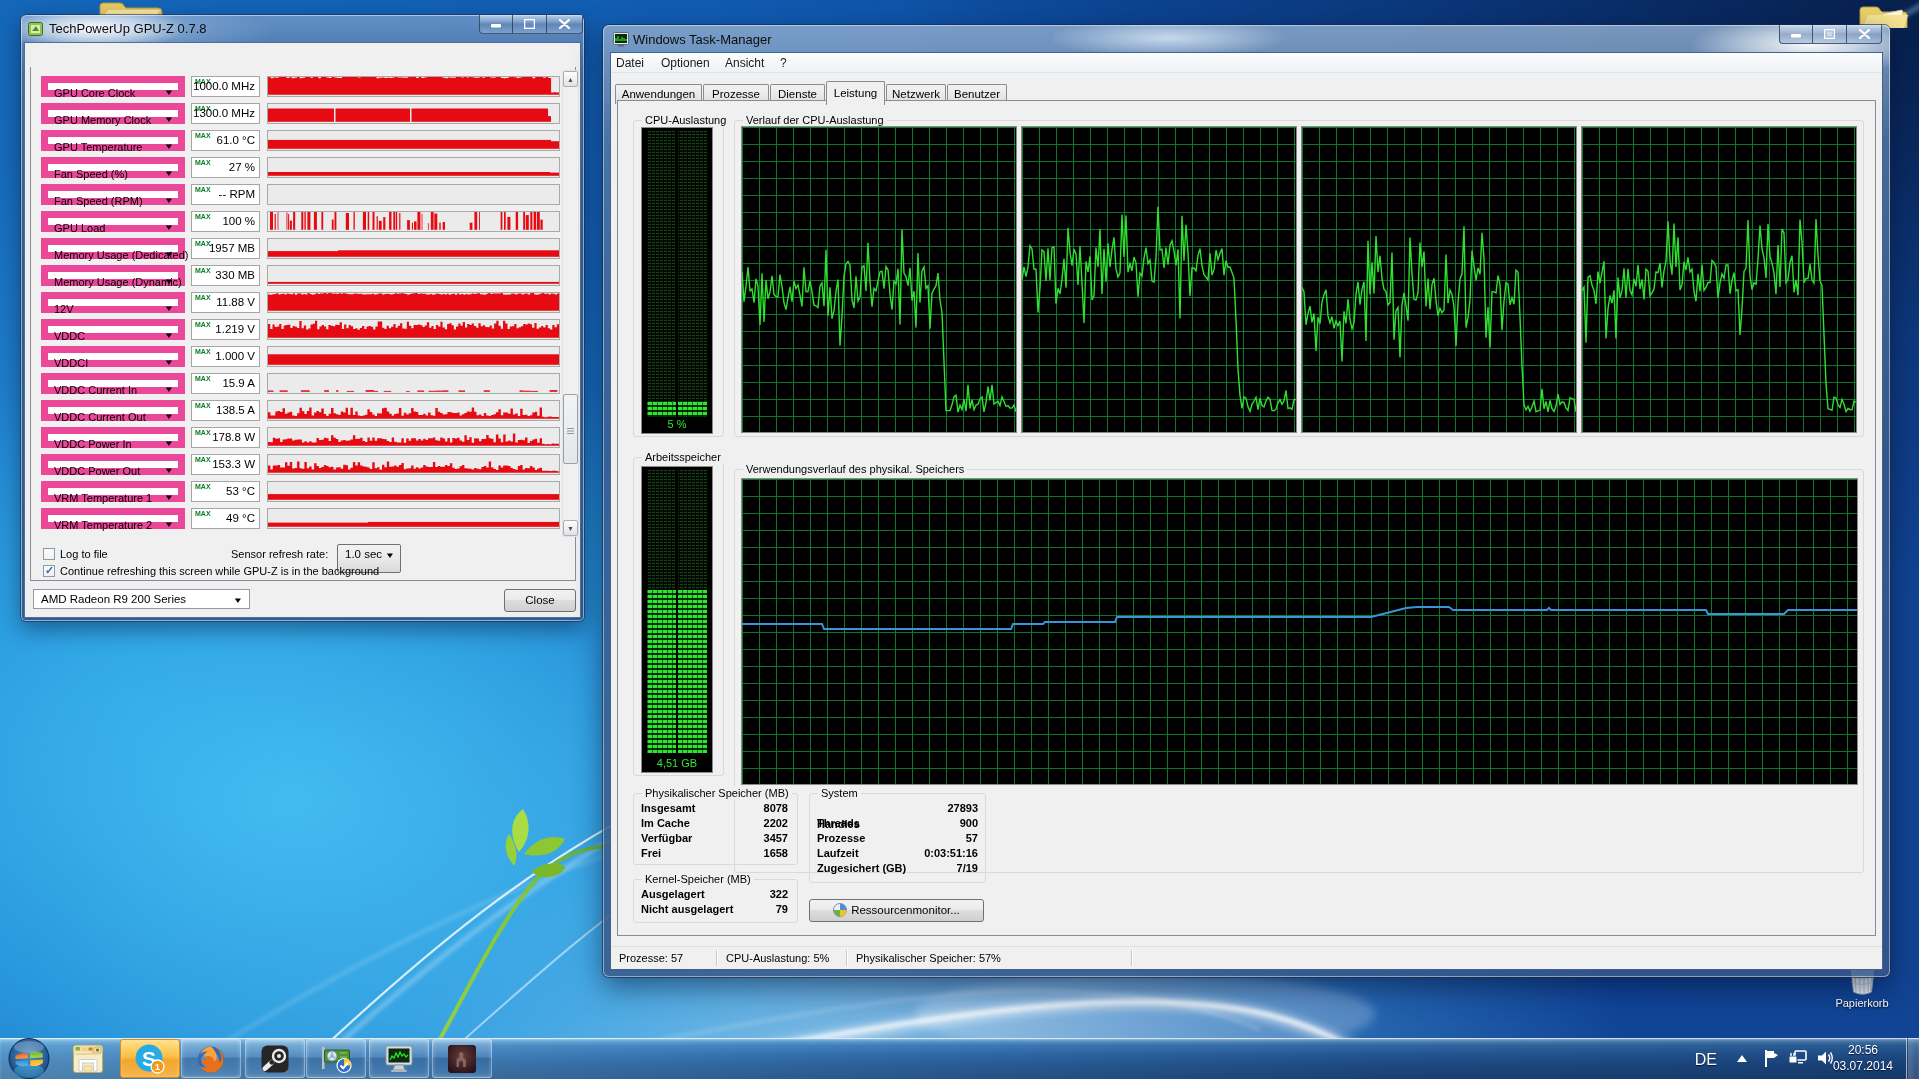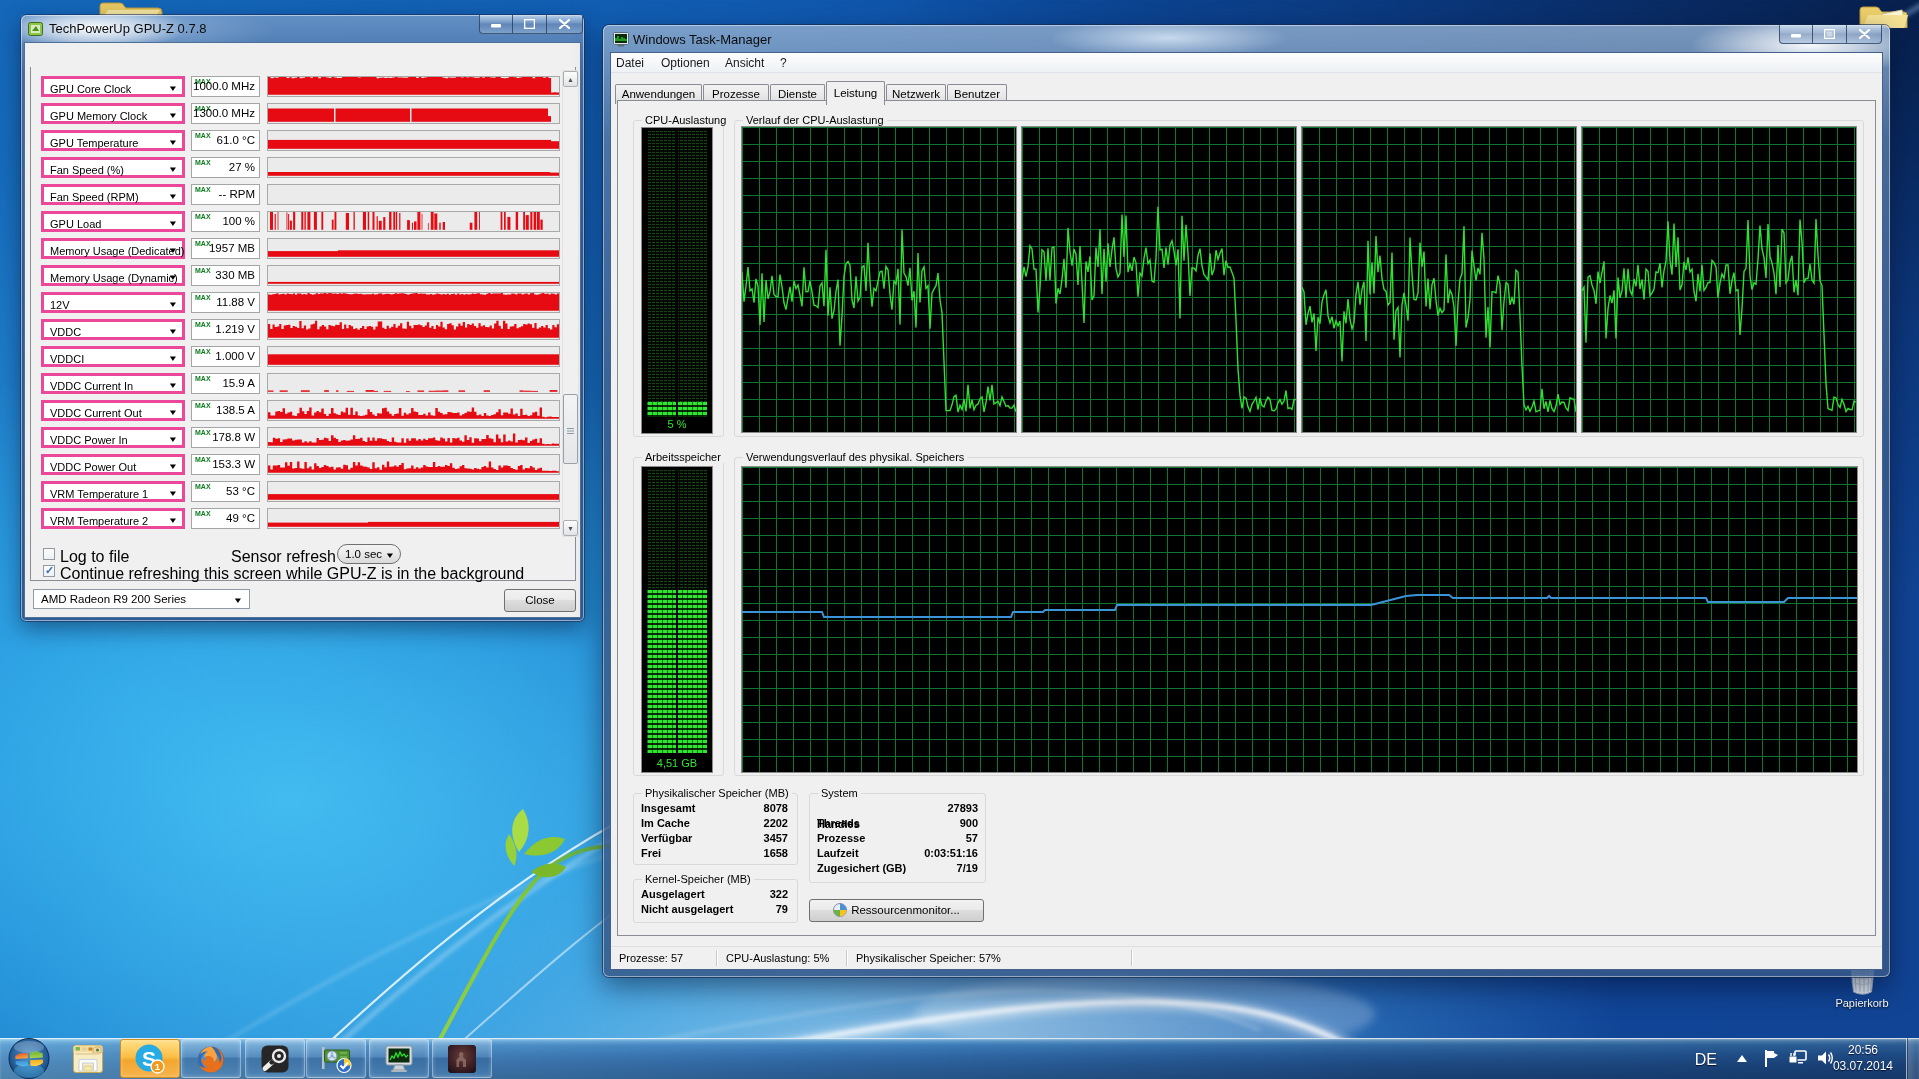--- a/index.html
+++ b/index.html
@@ -31,37 +31,37 @@
 .cb + .cb { border-left:none; }
 .gclient { position:absolute; left:4px; top:28px; right:4px; bottom:4px; background:#f0f0f0;
   box-shadow:0 0 0 1px #4e6f96; }
 
 .tabstrip { position:absolute; left:0; right:0; top:0; height:25px; }
 .tab { position:absolute; top:4px; height:20px; overflow:hidden; background:linear-gradient(180deg,#f2f2f2,#ebebeb 45%,#dcdcdc);
   border:1px solid #898c95; border-bottom:none; border-radius:2px 2px 0 0; font-size:11px; color:#000; text-align:center; line-height:19px; }
 .tab.active { top:1px; height:24px; background:#f0f0f0; z-index:3; line-height:22px; }
 .tabpage { position:absolute; left:5px; top:24px; width:546px; height:514px; background:#f0f0f0; border:1px solid #898c95; border-top:none; z-index:1; }
 
-.combo { position:absolute; left:10px; width:144px; height:21px; background:#fff; border:3px solid #ec4899; }
+.combo { position:absolute; left:10px; width:144px; height:21px; background:#fff; border:7px solid #ec4899; }
 .clabel { position:absolute; left:6px; top:4px; font-size:11px; color:#000; white-space:nowrap; }
 .carr { position:absolute; right:5px; top:5px; font-size:8px; color:#000; transform:scaleX(1.3); }
 .vbox { position:absolute; left:160px; width:69px; height:21px; background:#fff; border:1px solid #a5a5a5; }
 .vmax { position:absolute; left:3px; top:1px; font-size:7px; font-weight:bold; color:#0d7d1f; }
 .vval { position:absolute; right:4px; top:3px; font-size:11.5px; color:#000; white-space:nowrap; }
 .gbox { position:absolute; left:236px; width:293px; height:21px; background:#ebebeb; border:1px solid #a9a9a9; }
 
 .sbar { position:absolute; left:531px; top:3px; width:17px; height:467px; background:#f0f0f0; border:1px solid #e2e2e2; }
 .sbtn { position:absolute; left:0; width:15px; height:16px; background:linear-gradient(180deg,#fdfdfd,#f0f1f2 45%,#e0e3e6);
   border:1px solid #abadb3; border-radius:2px; color:#505050; font-size:7px; text-align:center; line-height:15px; }
 .sthumb { position:absolute; left:0; top:323px; width:15px; height:70px; background:linear-gradient(180deg,#f2f3f4,#e4e6e8); border:1px solid #98a0a8; border-radius:2px; }
 
 .chk { position:absolute; width:12px; height:12px; background:linear-gradient(180deg,#fbfbfb,#eef1f4); border:1px solid #8e9aa6; }
 .chk.on:before { content:"\2713"; position:absolute; left:1px; top:-2px; font-size:11px; color:#3b6fb4; font-weight:bold; }
-.lbl { position:absolute; font-size:16px; color:#000; white-space:nowrap; }
-.ddown { position:absolute; height:20px; border:1px solid #707070; border-radius:10px;
+.lbl { position:absolute; font-size:11px; color:#000; white-space:nowrap; }
+.ddown { position:absolute; height:29px; border:1px solid #707070; border-radius:2px;
   background:linear-gradient(180deg,#f2f2f2,#ebebeb 45%,#d9d9d9); font-size:11.5px; color:#000; }
 .ddown .dtext { position:absolute; left:7px; top:3px; }
 .ddown .darr { position:absolute; right:6px; top:6px; font-size:8px; color:#000; transform:scaleX(1.3); }
 .combo2 { position:absolute; height:20px; background:#fff; border:1px solid #8e9aa6; font-size:11.5px; }
 .btn { position:absolute; border:1px solid #707070; border-radius:3px;
   background:linear-gradient(180deg,#f2f2f2,#ebebeb 45%,#dddddd 50%,#cfcfcf); text-align:center; font-size:11.5px; color:#000; }
 
 #tm { left:603px; top:25px; width:1287px; height:952px; border-radius:6px;
   background:linear-gradient(180deg, rgba(140,170,205,0.85), rgba(85,120,165,0.82) 12%, rgba(58,92,140,0.82) 45%, rgba(55,88,136,0.84) 100%);
   box-shadow:0 0 0 1px rgba(20,40,75,0.65), 0 10px 28px rgba(0,10,40,0.5), inset 0 0 0 1px rgba(255,255,255,0.45); }
@@ -626,21 +626,21 @@
 
       <div class="grp" style="left:15px;top:356px;width:91px;height:319px">
           <span class="glabel">Arbeitsspeicher</span>
         <div class="black" style="left:8px;top:9px;width:70px;height:305px">
           <div class="ledcols dimled" style="top:3px;height:120px"></div>
           <div class="ledcols brtled" style="top:123px;height:163px"></div>
           <div class="leddiv"></div>
           <div class="ledtxt" style="bottom:3px">4,51 GB</div>
         </div>
       </div>
-      <div class="grp" style="left:116px;top:356px;width:1130px;height:319px">
+      <div class="grp" style="left:116px;top:368px;width:1130px;height:404px">
           <span class="glabel">Verwendungsverlauf des physikal. Speichers</span>
         <div class="black gpanel" style="left:7px;top:9px;width:1115px;height:305px">
             <svg width="1115" height="305" style="display:block">
               <polyline fill="none" stroke="#3b93d8" stroke-width="2" points="0.0,145.0 80.0,145.0 82.0,150.0 269.0,150.0 271.0,145.0 301.0,145.0 303.0,143.0 373.0,143.0 375.0,138.0 629.0,138.0 633.0,137.0 664.0,129.0 675.0,128.0 707.0,128.0 711.0,131.0 805.0,131.0 807.0,129.0 809.0,131.0 964.0,131.0 966.0,135.0 1042.0,135.0 1046.0,131.0 1115.0,131.0"></polyline>
             </svg>
           </div>
       </div>
 
       <div class="grp" style="left:15px;top:692px;width:165px;height:72px">
           <span class="glabel">Physikalischer Speicher (MB)</span>

